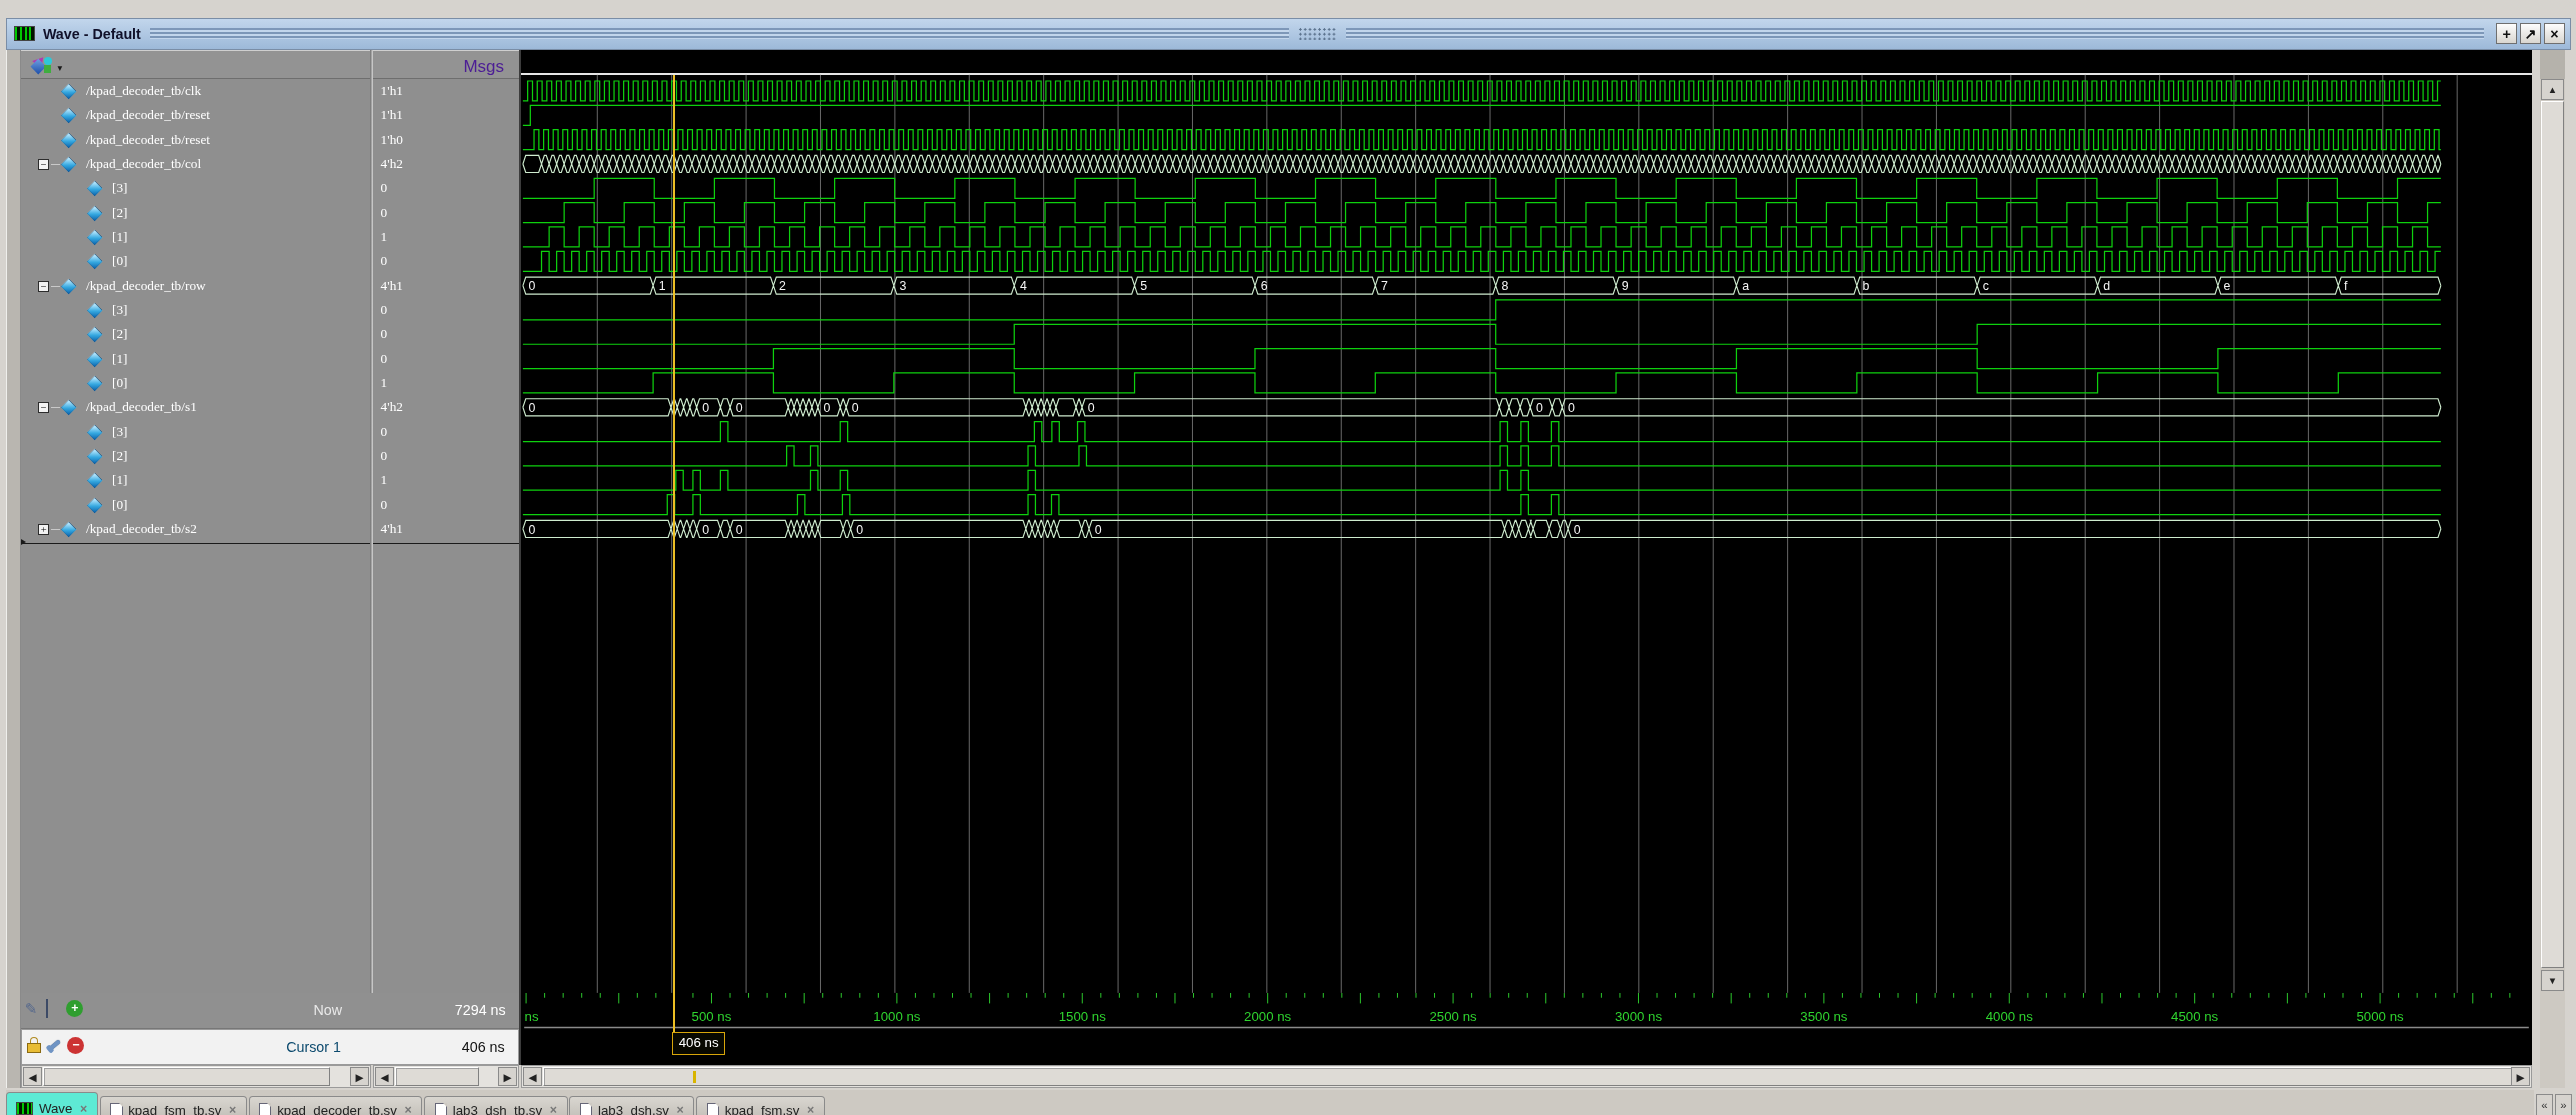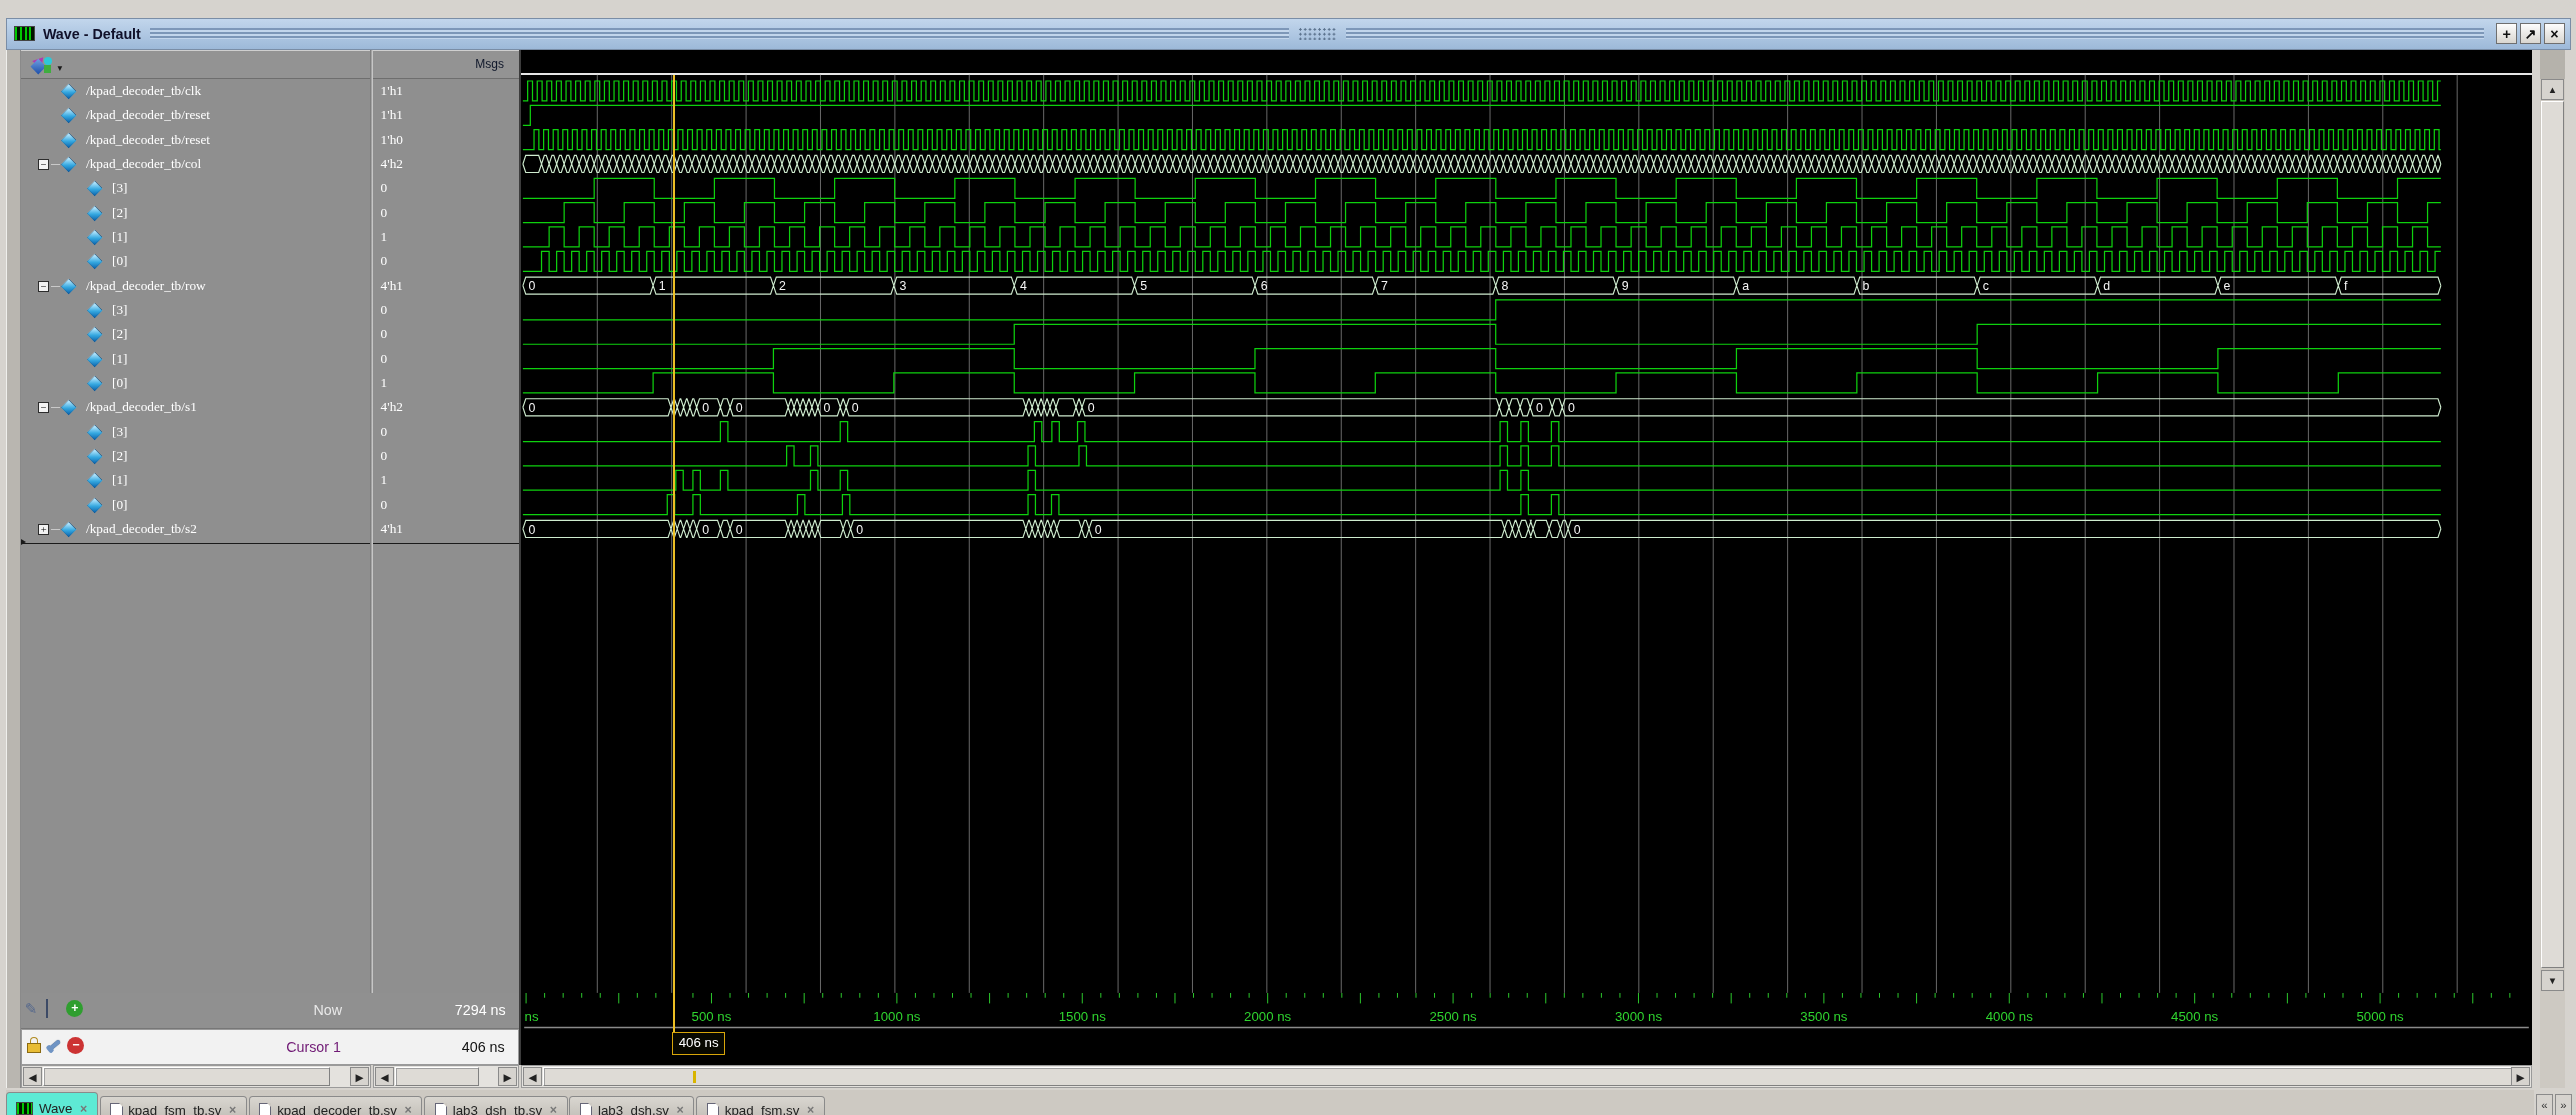--- a/index.html
+++ b/index.html
@@ -30,21 +30,21 @@
     border-top:1px solid #cfcfcf; border-bottom:1px solid #6e6e6e; }
   .grp-icon { position:absolute; left:11.4px; top:3.8px; width:32px; height:21px; }
   .gi-tri { position:absolute; left:1.9px; top:1px; width:0; height:0;
     border-left:6.7px solid transparent; border-right:6.7px solid transparent;
     border-bottom:10.5px solid #b03ab0; transform:rotate(40deg); }
   .gi-diamond { position:absolute; left:1px; top:6.7px; width:10.5px; height:10.5px;
     background:linear-gradient(135deg,#6f9fe0,#1d4faa); transform:rotate(45deg); }
   .gi-square { position:absolute; left:11.4px; top:10.5px; width:7.6px; height:7.6px; background:#3fae3f; }
   .gi-dot { position:absolute; left:11.4px; top:1.9px; width:8.6px; height:8.6px; border-radius:50%; background:#2ec8d8; }
   .gi-caret { position:absolute; left:25px; top:7.6px; font-size:9.5px; color:#1a1a1a; }
-  .msgs { position:absolute; right:15px; top:5.7px; color:#0f172a; font-size:12px; }
+  .msgs { position:absolute; right:15px; top:5.7px; color:#4c1d95; font-size:17px; }
 
   
   .names  { left:21px;  top:67px; width:350px; height:914px; background:#8f8f8f; overflow:hidden; }
   .values { left:373px; top:67px; width:146px; height:914px; background:#8f8f8f; overflow:hidden; }
   .groove-a { left:370px; top:38px; width:2.9px; height:1015px;
     background:linear-gradient(90deg,#6e6e6e,#d8d8d8); }
   .groove-b { left:519px; top:38px; width:1.9px; height:1015px; background:#3c3c3c; }
   .leftstrip { left:5.7px; top:38px; width:15px; height:1038px; background:#b9b6b0;
     border-right:1px solid #8a8a8a; border-left:1px solid #efefec; }
 
@@ -414,21 +414,21 @@
     <span class="mini-icons">
       <span class="mi mi-lockwrap">
         <span class="mi-lock-shackle"></span>
           <span class="mi-lock-body"></span>
       </span>
       <span class="mi">
           <span class="mi-wrench"></span>
         </span>
       <span class="mi mi-circle mi-minus">−</span>
     </span>
-    <span class="info-label" style="color:#701a75;">Cursor 1</span>
+    <span class="info-label" style="color:#0c4a6e;">Cursor 1</span>
     <span class="info-value" style="color:#111;">406 ns</span>
   </div>
 
   <svg class="abs ruler" id="rulerSvg" width="2011" height="36" viewBox="0 0 2116 38">
       <line x1="2" y1="0" x2="2" y2="11" stroke="#2fd42f" stroke-width="1"></line>
       <line x1="21.57" y1="0" x2="21.57" y2="5" stroke="#2fd42f" stroke-width="1"></line>
       <line x1="41.14" y1="0" x2="41.14" y2="5" stroke="#2fd42f" stroke-width="1"></line>
       <line x1="60.71" y1="0" x2="60.71" y2="5" stroke="#2fd42f" stroke-width="1"></line>
       <line x1="80.28" y1="0" x2="80.28" y2="5" stroke="#2fd42f" stroke-width="1"></line>
       <line x1="99.85000000000001" y1="0" x2="99.85000000000001" y2="11" stroke="#2fd42f" stroke-width="1"></line>

